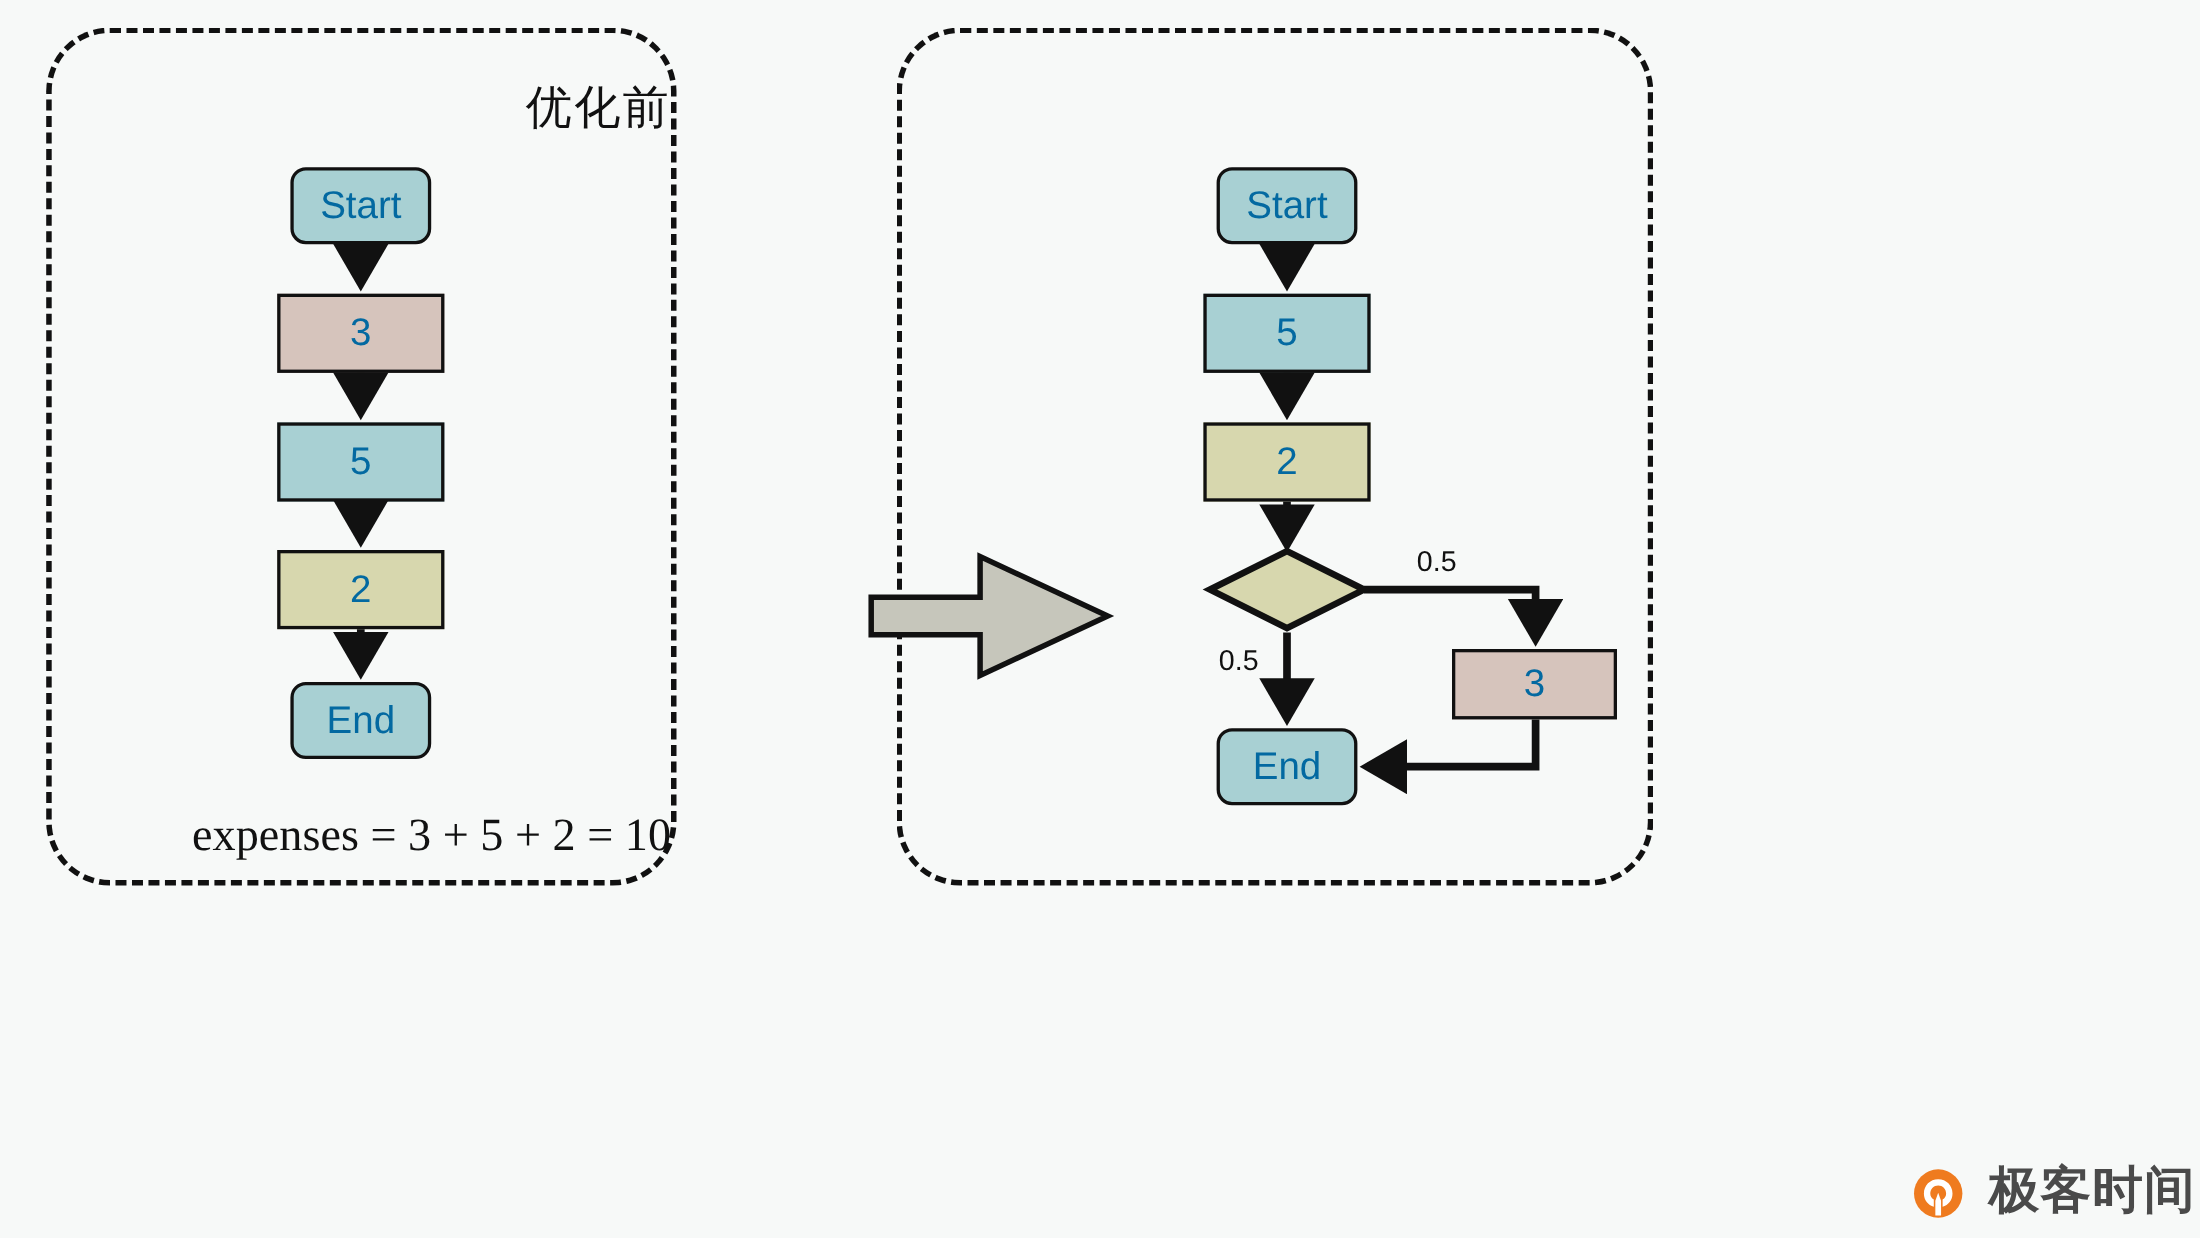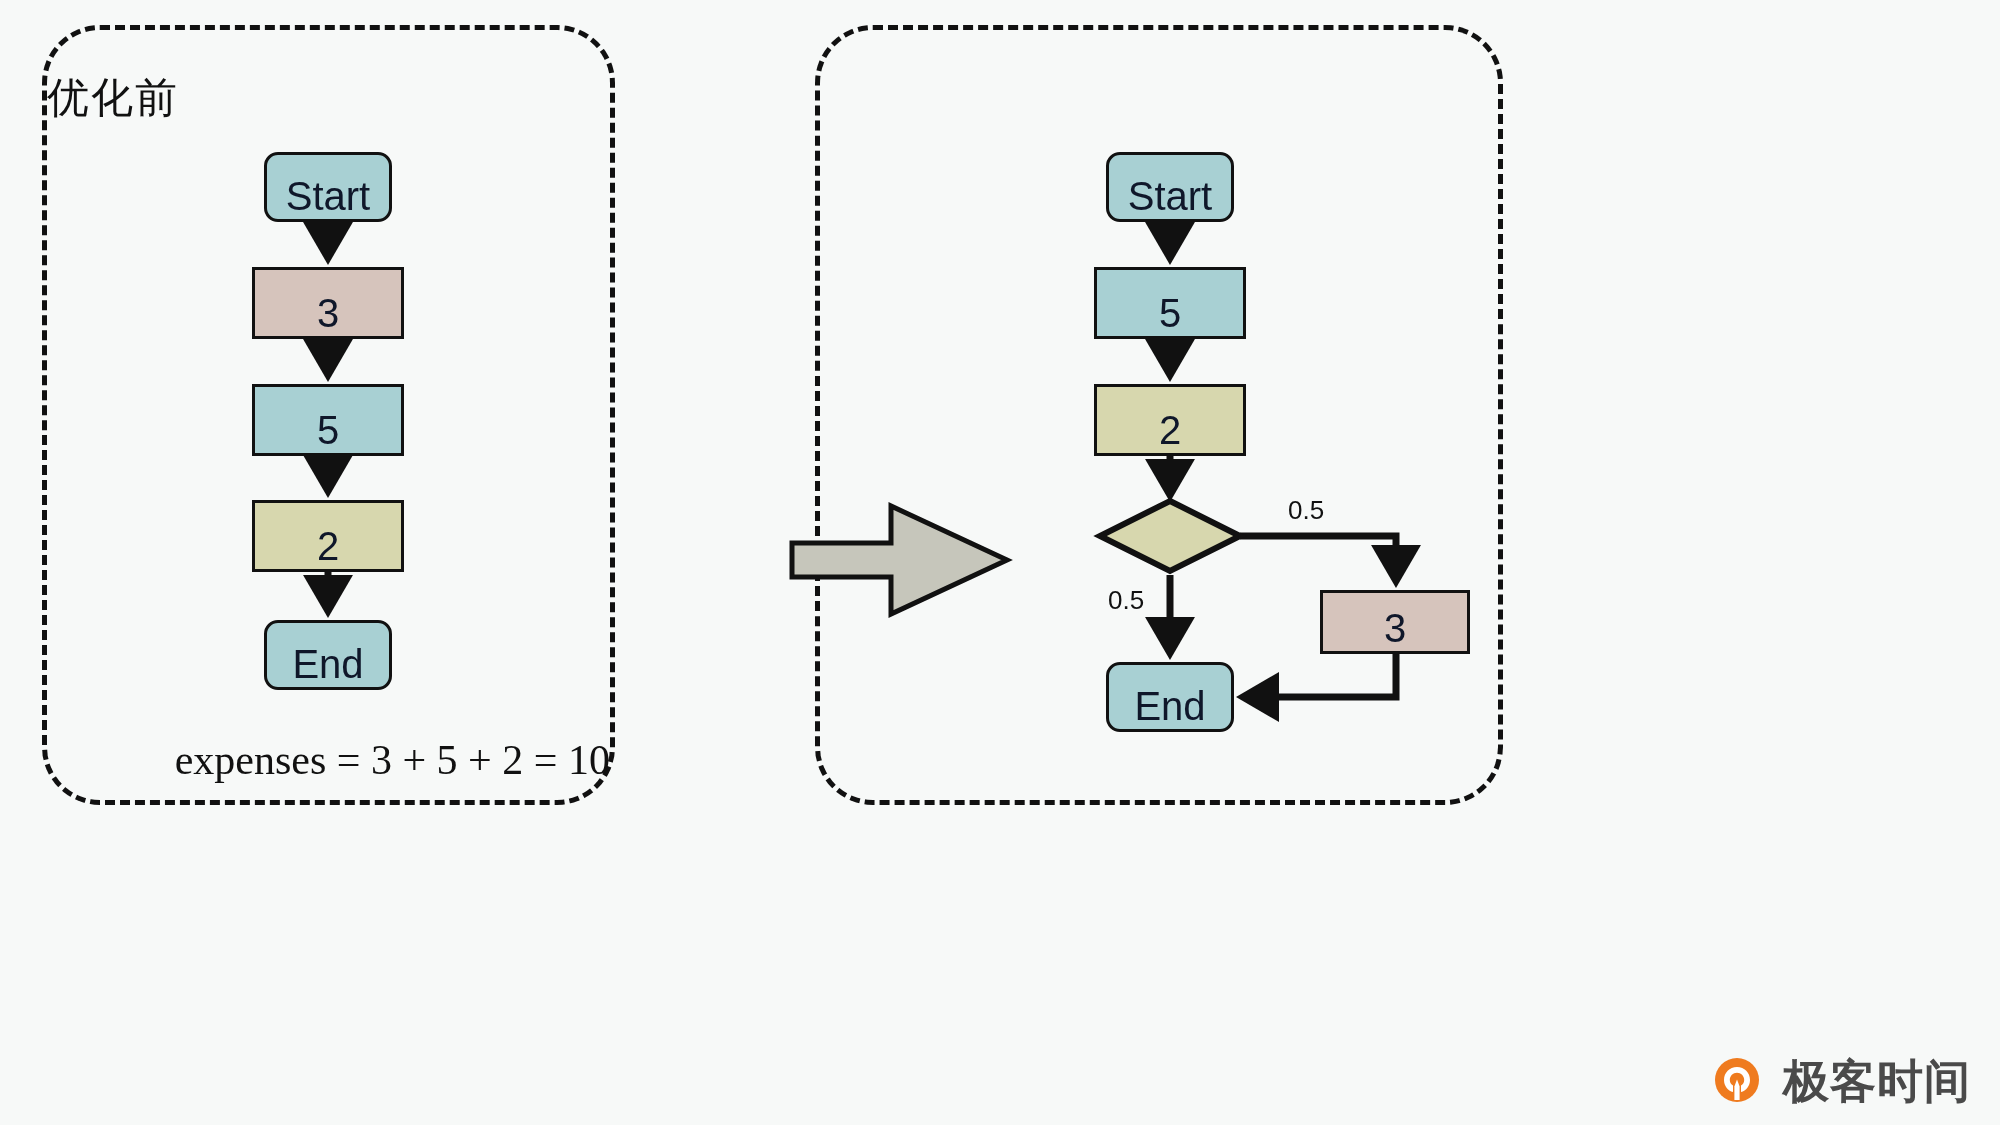--- a/index.html
+++ b/index.html
@@ -15,56 +15,56 @@
     border:5px dashed #111;
     border-radius:58px;
     box-sizing:border-box;
     background:transparent;
   }
   #panel-before{left:42px;top:25px;width:573px;height:780px;}
   #panel-after{left:815px;top:25px;width:688px;height:780px;}
   .panel-title{
     position:absolute;
     width:100%;
-    text-align:left;
+    text-align:right;
     top:40px;
     font-size:42px;
     color:#111;
     font-family:"Liberation Sans","DejaVu Sans",sans-serif;
     letter-spacing:2px;
   }
   .expenses{
     position:absolute;
     width:100%;
     text-align:right;
     bottom:16px;
     font-size:42px;
     color:#111;
     font-family:"Liberation Serif","DejaVu Serif",serif;
     white-space:nowrap;
   }
   .node{
     position:absolute;
     box-sizing:border-box;
     border:3px solid #111;
-    display:flex;align-items:flex-end;justify-content:center;
-    font-size:40px;color:#0f172a;
+    display:flex;align-items:center;justify-content:center;
+    font-size:35px;color:#0369a1;
     font-family:"Liberation Sans","DejaVu Sans",sans-serif;
   }
   .rounded{border-radius:14px;}
   .svg-layer{position:absolute;left:0;top:0;width:2000px;height:1125px;pointer-events:none;}
   .edge-label{
     position:absolute;
     font-size:26px;color:#111;
     font-family:"Liberation Sans","DejaVu Sans",sans-serif;
     white-space:nowrap;
   }
   #watermark{
-    position:absolute;right:29px;bottom:12px;
-    display:flex;align-items:center;gap:20px;
+    position:absolute;right:4px;bottom:12px;
+    display:flex;align-items:flex-end;gap:20px;
   }
   #wm-text{
     font-size:46px;color:#4a4a4a;
     font-family:"Liberation Sans","DejaVu Sans",sans-serif;
     letter-spacing:1px;font-weight:600;
   }
 </style>
 </head>
 <body>
 

